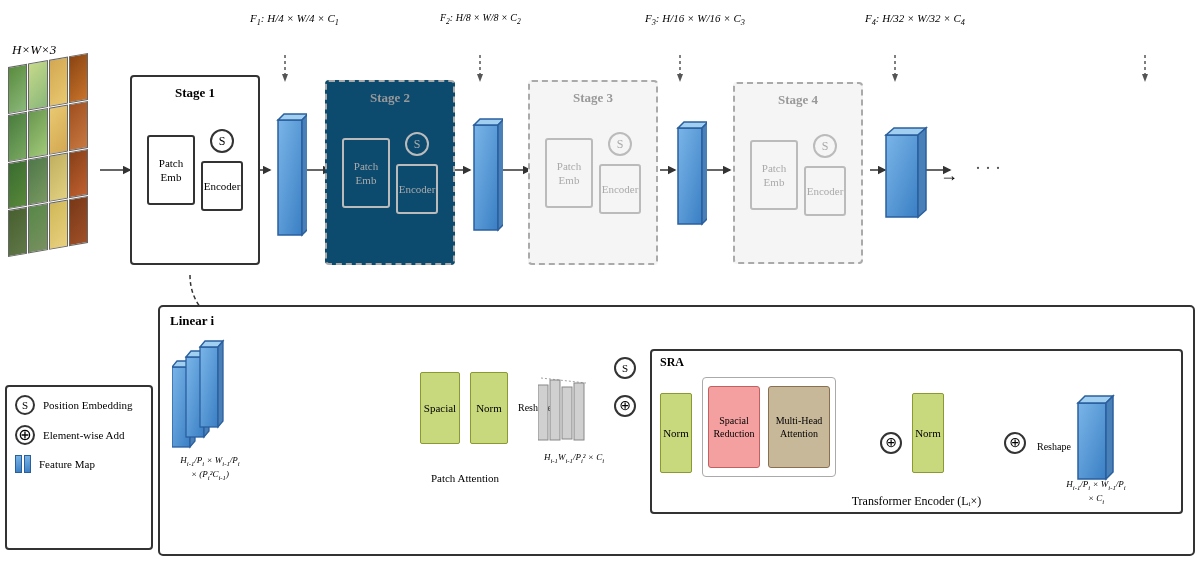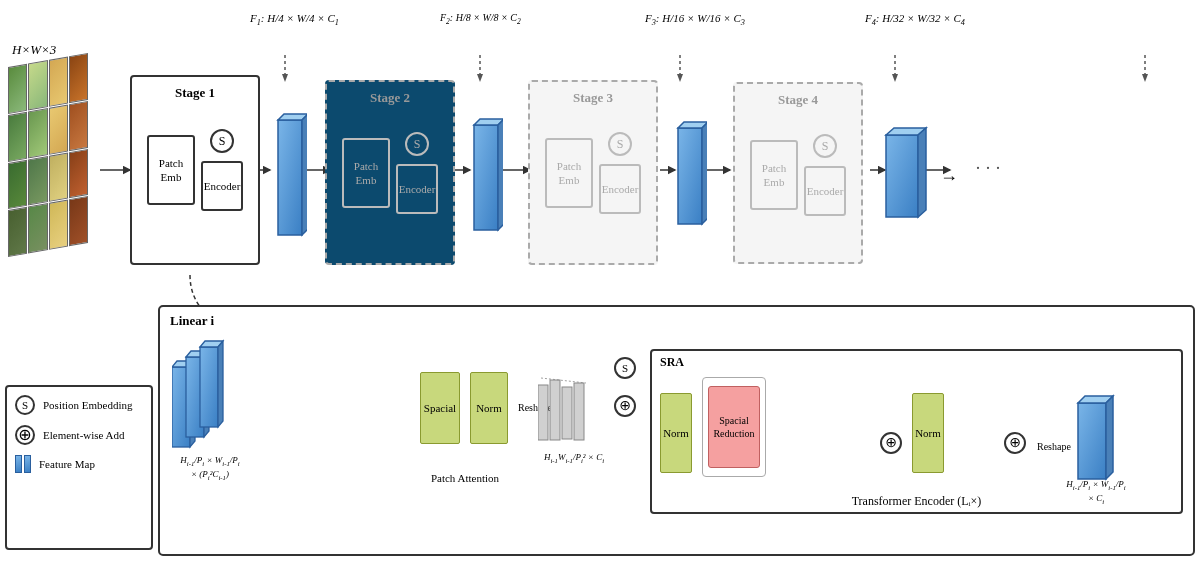--- a/index.html
+++ b/index.html
@@ -392,20 +392,22 @@
 
       <div style="position:absolute; top:4px; left:8px; font-size:12px; font-weight:bold;">SRA</div>
 
       <div style="position:absolute; top:42px; left:8px; background:#c8d87c; border:1.5px solid #8a9a30; border-radius:2px; width:32px; height:80px; display:flex; align-items:center; justify-content:center; font-size:11px;">Norm</div>
 
       <div style="position:absolute; top:26px; left:50px; border:1.5px solid #aaa; border-radius:4px; padding:5px; display:flex; gap:8px; align-items:center; height:100px;">
 
         <div style="background:#f5a0a0; border:1.5px solid #c06060; border-radius:3px; padding:4px 3px; font-size:10px; text-align:center; width:52px; height:82px; display:flex; align-items:center; justify-content:center; line-height:1.3;">Spacial
 Reduction</div>
 
+        <div style="background:#c8b89a; border:1.5px solid #8a7050; border-radius:3px; padding:4px 3px; font-size:10px; text-align:center; width:62px; height:82px; display:flex; align-items:center; justify-content:center; line-height:1.3;">Multi-Head
+Attention</div>
       </div>
 
       <div style="position:absolute; top:81px; left:228px; width:22px; height:22px; border:2px solid #333; border-radius:50%; display:flex; align-items:center; justify-content:center; font-size:14px; background:white; line-height:1;">⊕</div>
 
       <div style="position:absolute; top:42px; left:260px; background:#c8d87c; border:1.5px solid #8a9a30; border-radius:2px; width:32px; height:80px; display:flex; align-items:center; justify-content:center; font-size:11px;">Norm</div>
 
 
       <div style="position:absolute; top:81px; left:352px; width:22px; height:22px; border:2px solid #333; border-radius:50%; display:flex; align-items:center; justify-content:center; font-size:14px; background:white; line-height:1;">⊕</div>
 
       <div style="position:absolute; top:90px; left:385px; font-size:10px;">Reshape</div>

